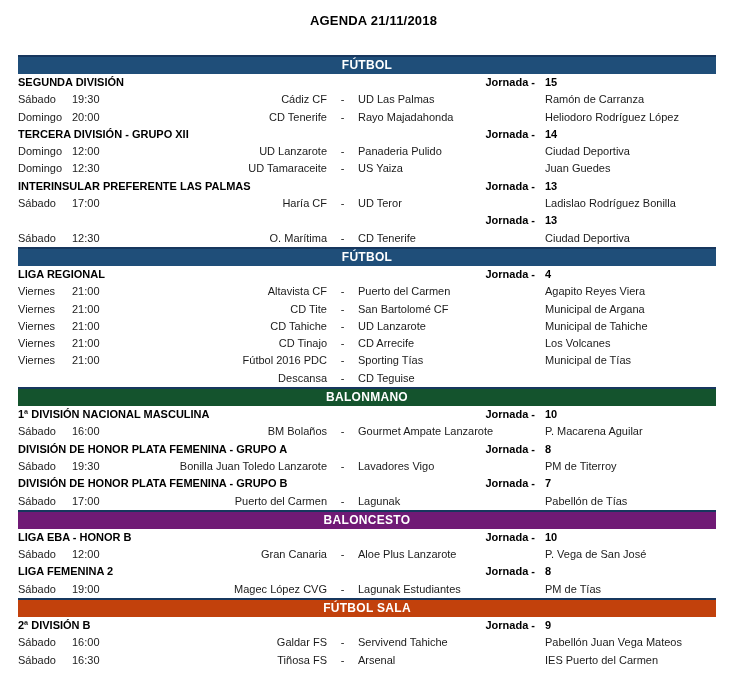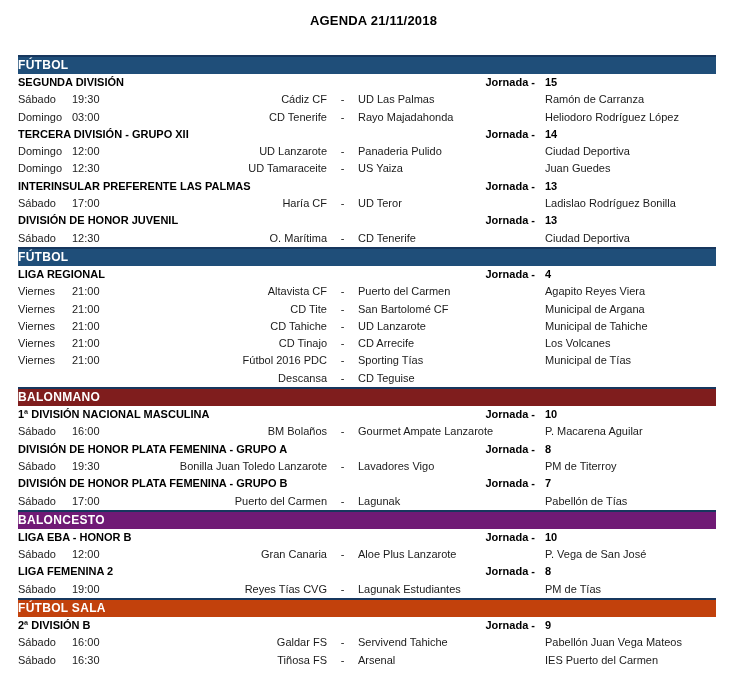--- a/index.html
+++ b/index.html
@@ -22,20 +22,21 @@
   .sections { margin-top: 27px; }
   .bar {
     margin: 0 18px;
     height: 19px;
     box-sizing: border-box;
     background: #1F4E79;
     border-top: 2px solid #22c55e;
     color: #ffffff;
     font-size: 12px;
     font-weight: bold;
+    text-align: center;
     line-height: 16px;
     letter-spacing: 0.3px;
   }
   .row {
     position: relative;
     margin: 0 18px;
     height: 17.3px;
     font-size: 11px;
     line-height: 17.3px;
   }
@@ -65,21 +66,21 @@
       <div class="row">
         <span class="cell c-day">Sábado</span>
         <span class="cell c-time">19:30</span>
         <span class="cell c-home">Cádiz CF</span>
         <span class="cell c-sep">-</span>
         <span class="cell c-away">UD Las Palmas</span>
         <span class="cell c-venue">Ramón de Carranza</span>
       </div>
       <div class="row">
         <span class="cell c-day">Domingo</span>
-        <span class="cell c-time">03:00</span>
+        <span class="cell c-time">20:00</span>
         <span class="cell c-home">CD Tenerife</span>
         <span class="cell c-sep">-</span>
         <span class="cell c-away">Rayo Majadahonda</span>
         <span class="cell c-venue">Heliodoro Rodríguez López</span>
       </div>
       <div class="row">
         <span class="cell c-league">TERCERA DIVISIÓN - GRUPO XII</span>
         <span class="cell c-jlabel">Jornada -</span>
         <span class="cell c-jnum">14</span>
       </div>
@@ -106,21 +107,20 @@
       </div>
       <div class="row">
         <span class="cell c-day">Sábado</span>
         <span class="cell c-time">17:00</span>
         <span class="cell c-home">Haría CF</span>
         <span class="cell c-sep">-</span>
         <span class="cell c-away">UD Teror</span>
         <span class="cell c-venue">Ladislao Rodríguez Bonilla</span>
       </div>
       <div class="row">
-        <span class="cell c-league">DIVISIÓN DE HONOR JUVENIL</span>
         <span class="cell c-jlabel">Jornada -</span>
         <span class="cell c-jnum">13</span>
       </div>
       <div class="row">
         <span class="cell c-day">Sábado</span>
         <span class="cell c-time">12:30</span>
         <span class="cell c-home">O. Marítima</span>
         <span class="cell c-sep">-</span>
         <span class="cell c-away">CD Tenerife</span>
         <span class="cell c-venue">Ciudad Deportiva</span>
@@ -172,21 +172,21 @@
         <span class="cell c-venue">Municipal de Tías</span>
       </div>
       <div class="row">
         <span class="cell c-day"></span>
         <span class="cell c-time"></span>
         <span class="cell c-home">Descansa</span>
         <span class="cell c-sep">-</span>
         <span class="cell c-away">CD Teguise</span>
         <span class="cell c-venue"></span>
       </div>
-      <div class="bar" style="background: #7f1d1d; border-top-color: rgb(23, 55, 94); color: rgb(255, 255, 255);"><span class="bar-text">BALONMANO</span></div>
+      <div class="bar" style="background: #14532d; border-top-color: rgb(23, 55, 94); color: rgb(255, 255, 255);"><span class="bar-text">BALONMANO</span></div>
       <div class="row">
         <span class="cell c-league">1ª DIVISIÓN NACIONAL MASCULINA</span>
         <span class="cell c-jlabel">Jornada -</span>
         <span class="cell c-jnum">10</span>
       </div>
       <div class="row">
         <span class="cell c-day">Sábado</span>
         <span class="cell c-time">16:00</span>
         <span class="cell c-home">BM Bolaños</span>
         <span class="cell c-sep">-</span>
@@ -234,21 +234,21 @@
         <span class="cell c-venue">P. Vega de San José</span>
       </div>
       <div class="row">
         <span class="cell c-league">LIGA FEMENINA 2</span>
         <span class="cell c-jlabel">Jornada -</span>
         <span class="cell c-jnum">8</span>
       </div>
       <div class="row">
         <span class="cell c-day">Sábado</span>
         <span class="cell c-time">19:00</span>
-        <span class="cell c-home">Reyes Tías CVG</span>
+        <span class="cell c-home">Magec López CVG</span>
         <span class="cell c-sep">-</span>
         <span class="cell c-away">Lagunak Estudiantes</span>
         <span class="cell c-venue">PM de Tías</span>
       </div>
       <div class="bar" style="background: #c2410c; border-top-color: rgb(23, 55, 94); color: rgb(255, 255, 255);"><span class="bar-text">FÚTBOL SALA</span></div>
       <div class="row">
         <span class="cell c-league">2ª DIVISIÓN B</span>
         <span class="cell c-jlabel">Jornada -</span>
         <span class="cell c-jnum">9</span>
       </div>

